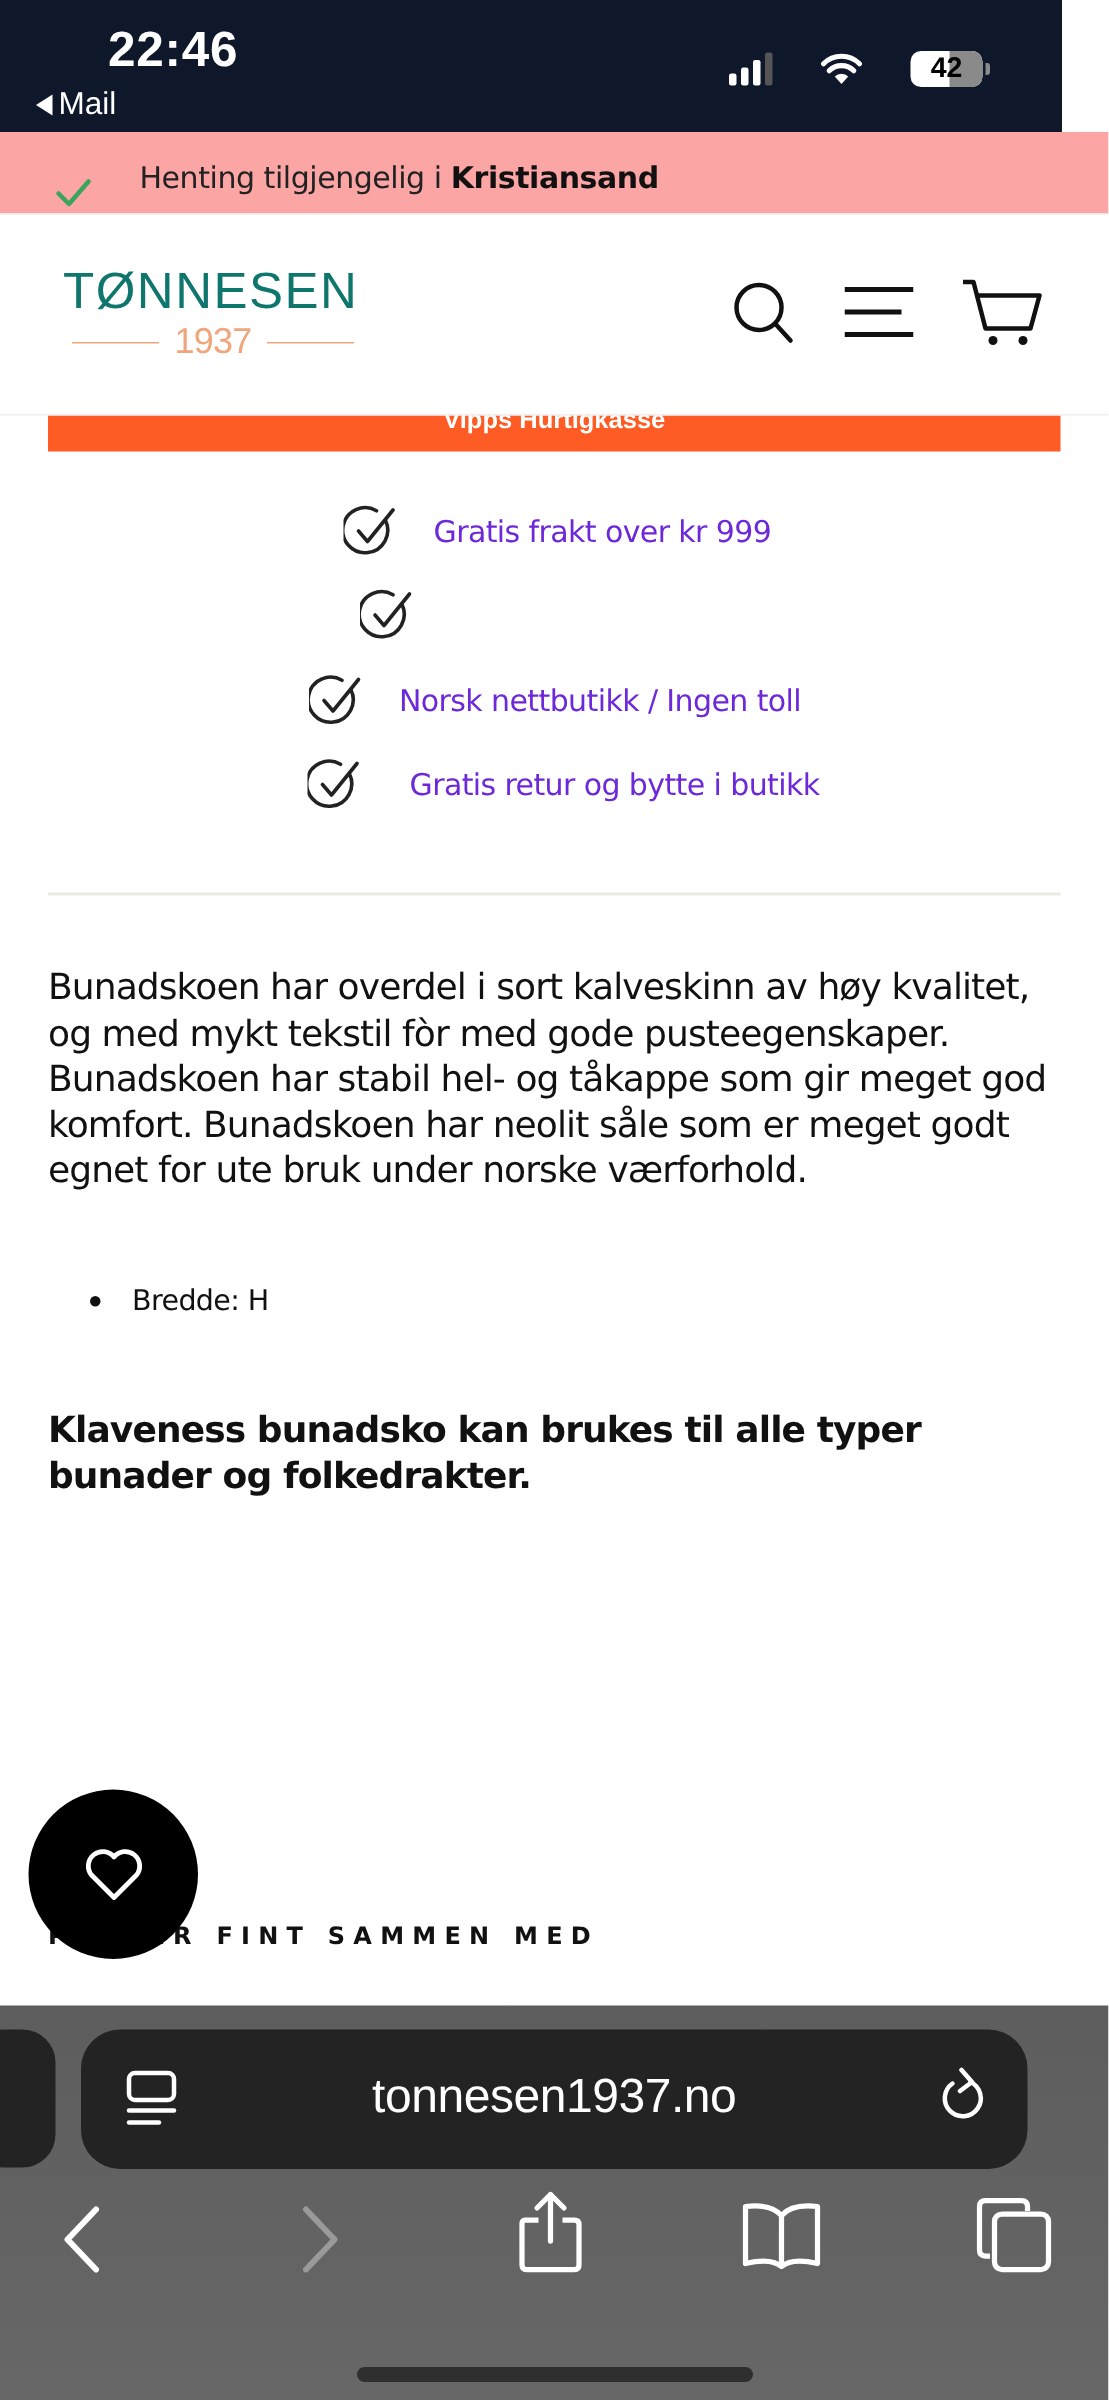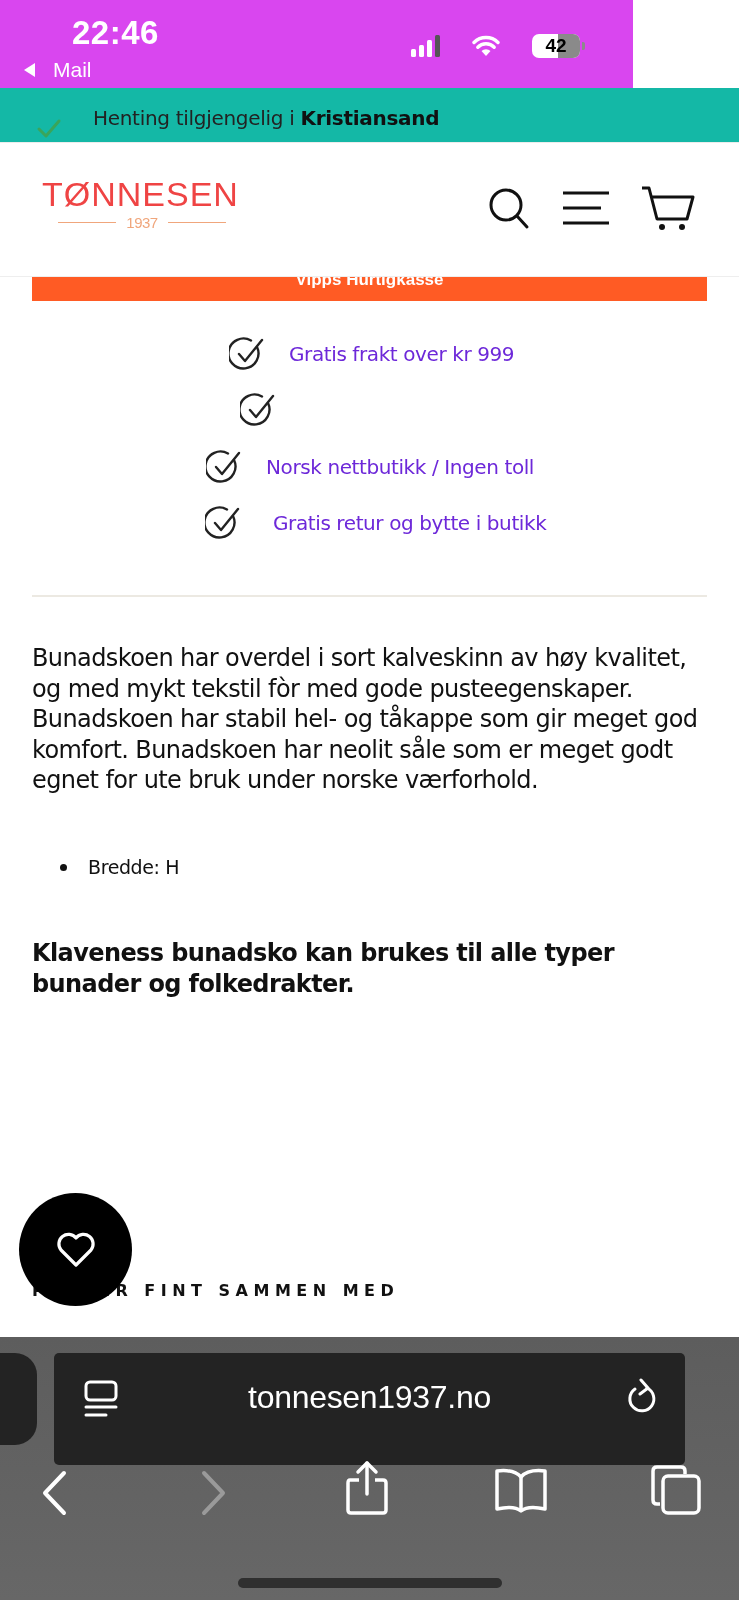--- a/index.html
+++ b/index.html
@@ -1,45 +1,45 @@
 <!DOCTYPE html>
 <html><head>
   <meta charset="utf-8">
   <style>
     * { box-sizing: border-box; margin: 0; padding: 0; }
     html, body { width: 739px; height: 1600px; overflow: hidden; background: #ffffff; }
     body { position: relative; font-family: "Liberation Sans", "DejaVu Sans", sans-serif; color: #111; }
 
     
-    .status-bar { position: absolute; left: 0; top: 0; width: 633px; height: 88px; background: #d946ef; color: #fff; }
+    .status-bar { position: absolute; left: 0; top: 0; width: 708px; height: 88px; background: #0f172a; color: #fff; }
     .status-time { position: absolute; left: 72px; top: 14px; font-size: 33px; font-weight: bold; letter-spacing: 0.5px; font-family: "Liberation Sans", sans-serif; }
-    .status-back { position: absolute; left: 24px; top: 58px; font-size: 21px; display: flex; align-items: center; gap: 18px; }
+    .status-back { position: absolute; left: 24px; top: 58px; font-size: 21px; display: flex; align-items: center; gap: 4px; }
     .status-back .tri { width: 0; height: 0; border-top: 7px solid transparent; border-bottom: 7px solid transparent; border-right: 11px solid #fff; }
     .status-icons { position: absolute; right: 48px; top: 34px; display: flex; align-items: center; gap: 32px; }
     .signal { display: flex; align-items: flex-end; gap: 3px; height: 22px; }
     .signal span { width: 5px; background: #fff; border-radius: 1.5px; }
     .signal span.dim { background: #555; }
     .battery { position: relative; width: 48px; height: 24px; border-radius: 7px; background: #fff; overflow: hidden; display: flex; align-items: center; justify-content: center; }
     .battery .empty { position: absolute; right: 0; top: 0; bottom: 0; width: 46%; background: #8a8a8a; }
     .battery .num { position: relative; color: #000; font-weight: bold; font-size: 19px; }
     .battery-tip { width: 3px; height: 8px; background: #8a8a8a; border-radius: 0 2px 2px 0; margin-left: -11px; }
 
     
-    .pickup-bar { position: absolute; left: 0; top: 88px; width: 739px; height: 55px; background: #14b8a6; border-bottom: 1px solid #ececec; }
+    .pickup-bar { position: absolute; left: 0; top: 88px; width: 739px; height: 55px; background: #fca5a5; border-bottom: 1px solid #ececec; }
     .pickup-check { position: absolute; left: 36px; top: 30px; }
     .pickup-text { position: absolute; left: 93px; top: 18px; font-size: 20px; color: #222; font-family: "DejaVu Sans", sans-serif; letter-spacing: -0.3px; }
     .pickup-text b { font-weight: bold; color: #111; }
 
     
     .site-header { position: absolute; left: 0; top: 143px; width: 739px; height: 134px; background: #fff; border-bottom: 1px solid #eee; z-index: 3; }
     .logo { position: absolute; left: 42px; top: 34px; width: 200px; color: #e8763a; }
-    .logo-word { font-size: 34px; letter-spacing: 1px; font-weight: normal; font-family: "Liberation Sans", sans-serif; color: #ef4444; line-height: 1; }
+    .logo-word { font-size: 34px; letter-spacing: 1px; font-weight: normal; font-family: "Liberation Sans", sans-serif; color: #0f766e; line-height: 1; }
     .logo-year-row { display: flex; align-items: center; justify-content: center; gap: 10px; margin-top: 3px; width: 200px; }
     .logo-line { width: 58px; height: 1px; background: #f0a67c; }
-    .logo-year { font-size: 15px; color: #f0a67c; font-family: "Liberation Sans", sans-serif; letter-spacing: -0.5px; }
+    .logo-year { font-size: 24px; color: #f0a67c; font-family: "Liberation Sans", sans-serif; letter-spacing: -0.5px; }
     .header-icons { position: absolute; right: 44px; top: 42px; display: flex; align-items: center; gap: 32px; }
 
     
     .vipps-button { position: absolute; left: 32px; top: 260px; width: 675px; height: 41px; background: #ff5b24; color: #fff; text-align: center; font-size: 17px; font-weight: bold; line-height: 22px; overflow: hidden; z-index: 1; }
     .vipps-button span { position: relative; top: 9px; }
 
     
     .usp-list { position: absolute; left: 0; top: 332px; width: 739px; }
     .usp-item { position: absolute; display: flex; align-items: center; gap: 24px; font-size: 20px; color: #6d28d9; font-family: "DejaVu Sans", sans-serif; letter-spacing: -0.4px; white-space: nowrap; }
 
@@ -54,21 +54,21 @@
     .specs li.small { font-size: 19px; line-height: 24px; }
     .specs li.small::before { top: 9px; }
     .tagline { position: absolute; left: 32px; top: 938px; width: 640px; font-size: 24px; line-height: 31px; font-weight: bold; color: #111; font-family: "DejaVu Sans", sans-serif; letter-spacing: -0.6px; }
 
     .related-heading { position: absolute; left: 32px; top: 1281px; font-size: 16px; font-weight: bold; letter-spacing: 5.5px; color: #111; font-family: "DejaVu Sans", sans-serif; }
     .wishlist-fab { position: absolute; left: 19px; top: 1193px; width: 113px; height: 113px; border-radius: 50%; background: #000; display: flex; align-items: center; justify-content: center; z-index: 4; }
 
     
     .safari-bar { position: absolute; left: 0; top: 1337px; width: 739px; height: 263px; background: linear-gradient(#5d5d5d, #676767); }
     .tab-ghost { position: absolute; left: -20px; top: 16px; width: 57px; height: 92px; border-radius: 22px; background: #232323; }
-    .url-field { position: absolute; left: 54px; top: 16px; width: 631px; height: 112px; border-radius: 5px; background: #232323; }
+    .url-field { position: absolute; left: 54px; top: 16px; width: 631px; height: 93px; border-radius: 26px; background: #232323; }
     .url-text { position: absolute; left: 0; right: 0; top: 26px; text-align: center; color: #fff; font-size: 32px; font-family: "Liberation Sans", sans-serif; letter-spacing: -0.3px; }
     .reader-icon { position: absolute; left: 30px; top: 27px; }
     .reload-icon { position: absolute; right: 26px; top: 25px; }
     .toolbar { position: absolute; left: 0; top: 128px; width: 739px; height: 70px; }
     .tool { position: absolute; top: 0; }
     .home-indicator { position: absolute; left: 238px; top: 1578px; width: 264px; height: 10px; border-radius: 5px; background: #2f2f2f; }
   </style>
 </head>
 <body>
 

